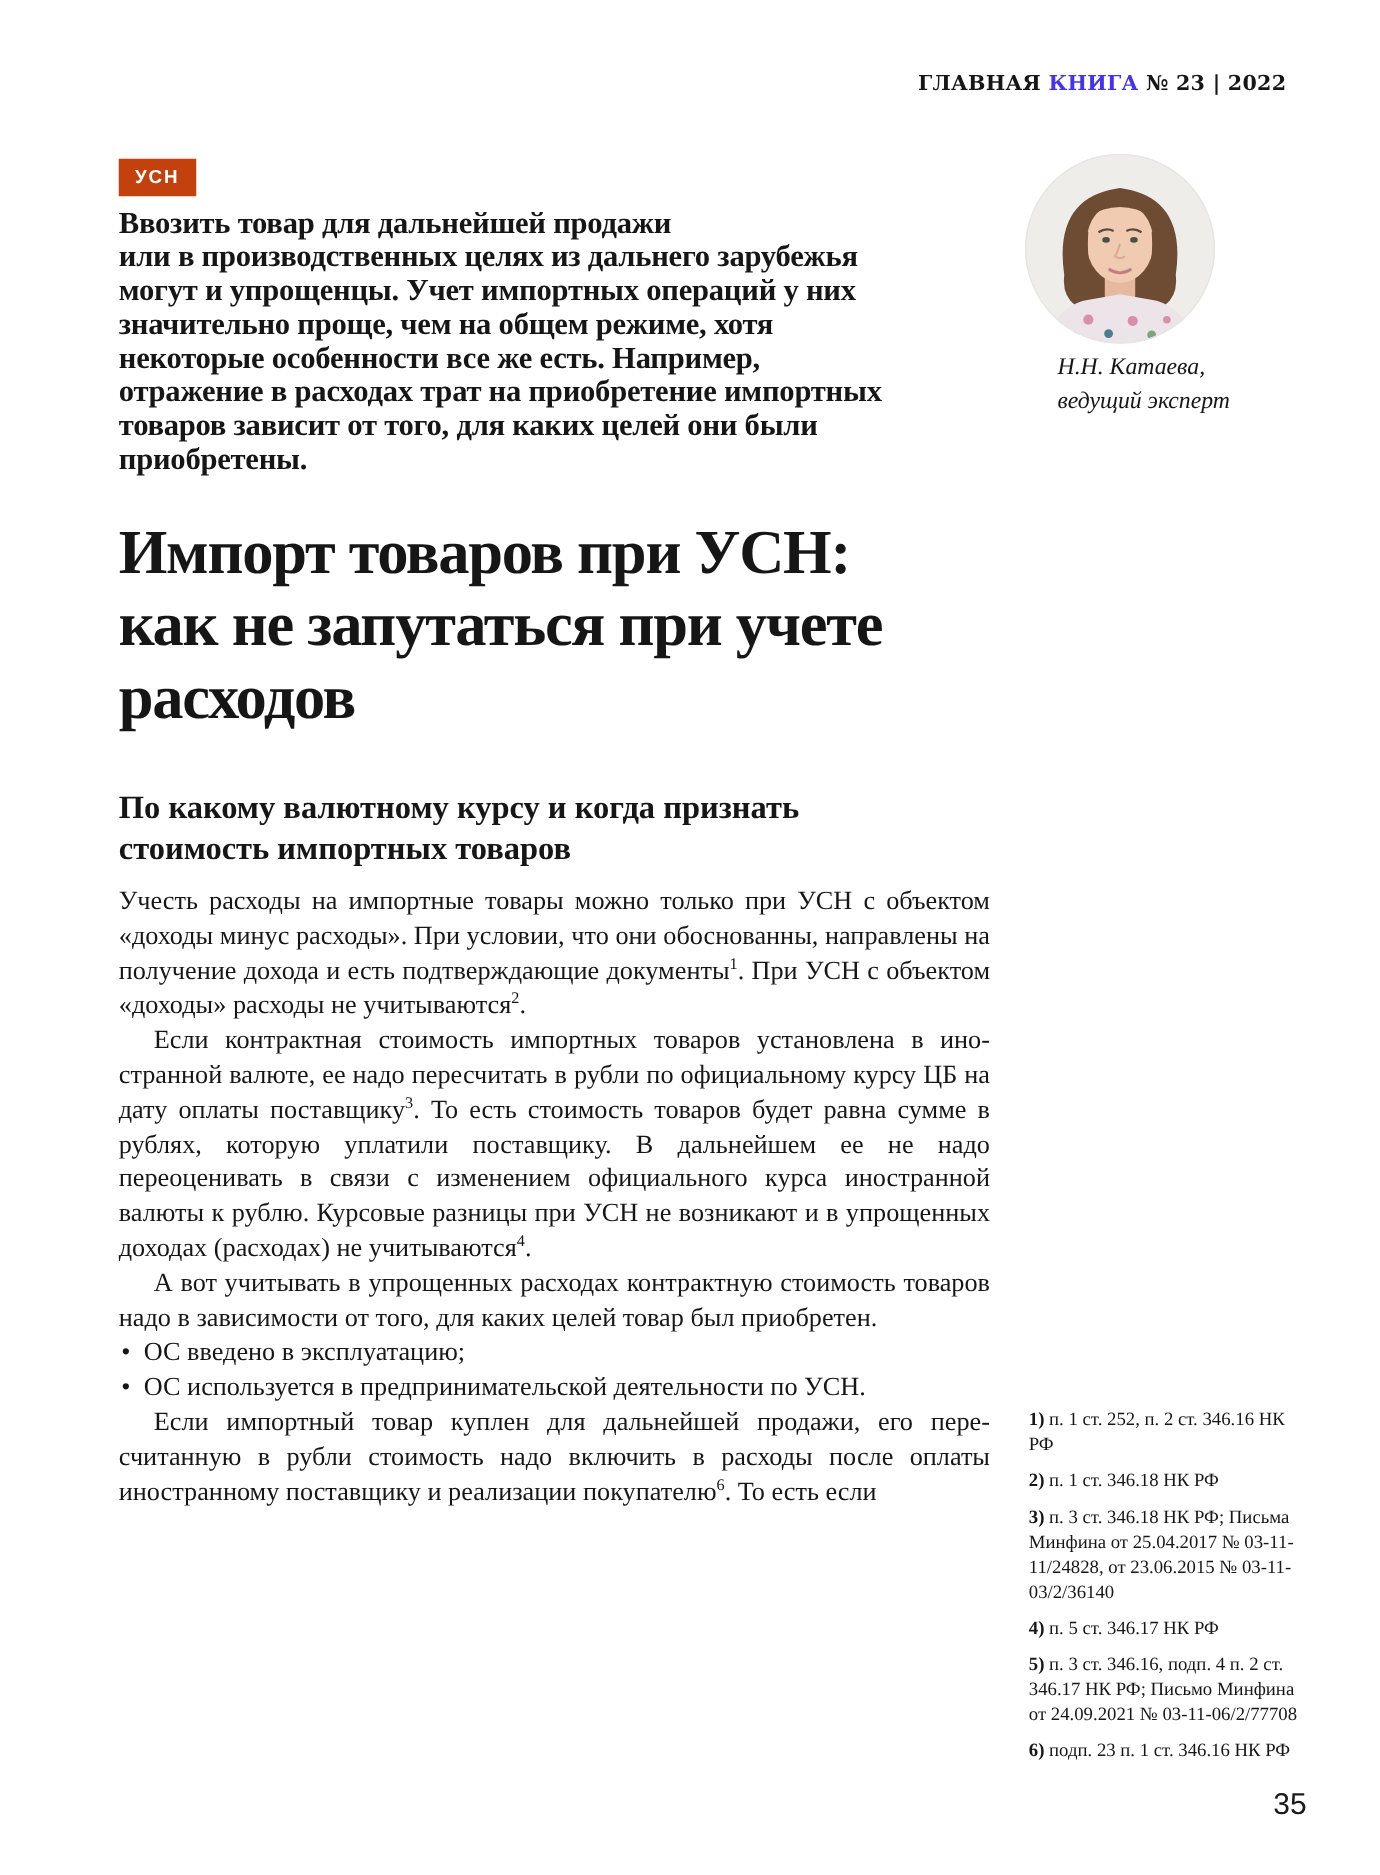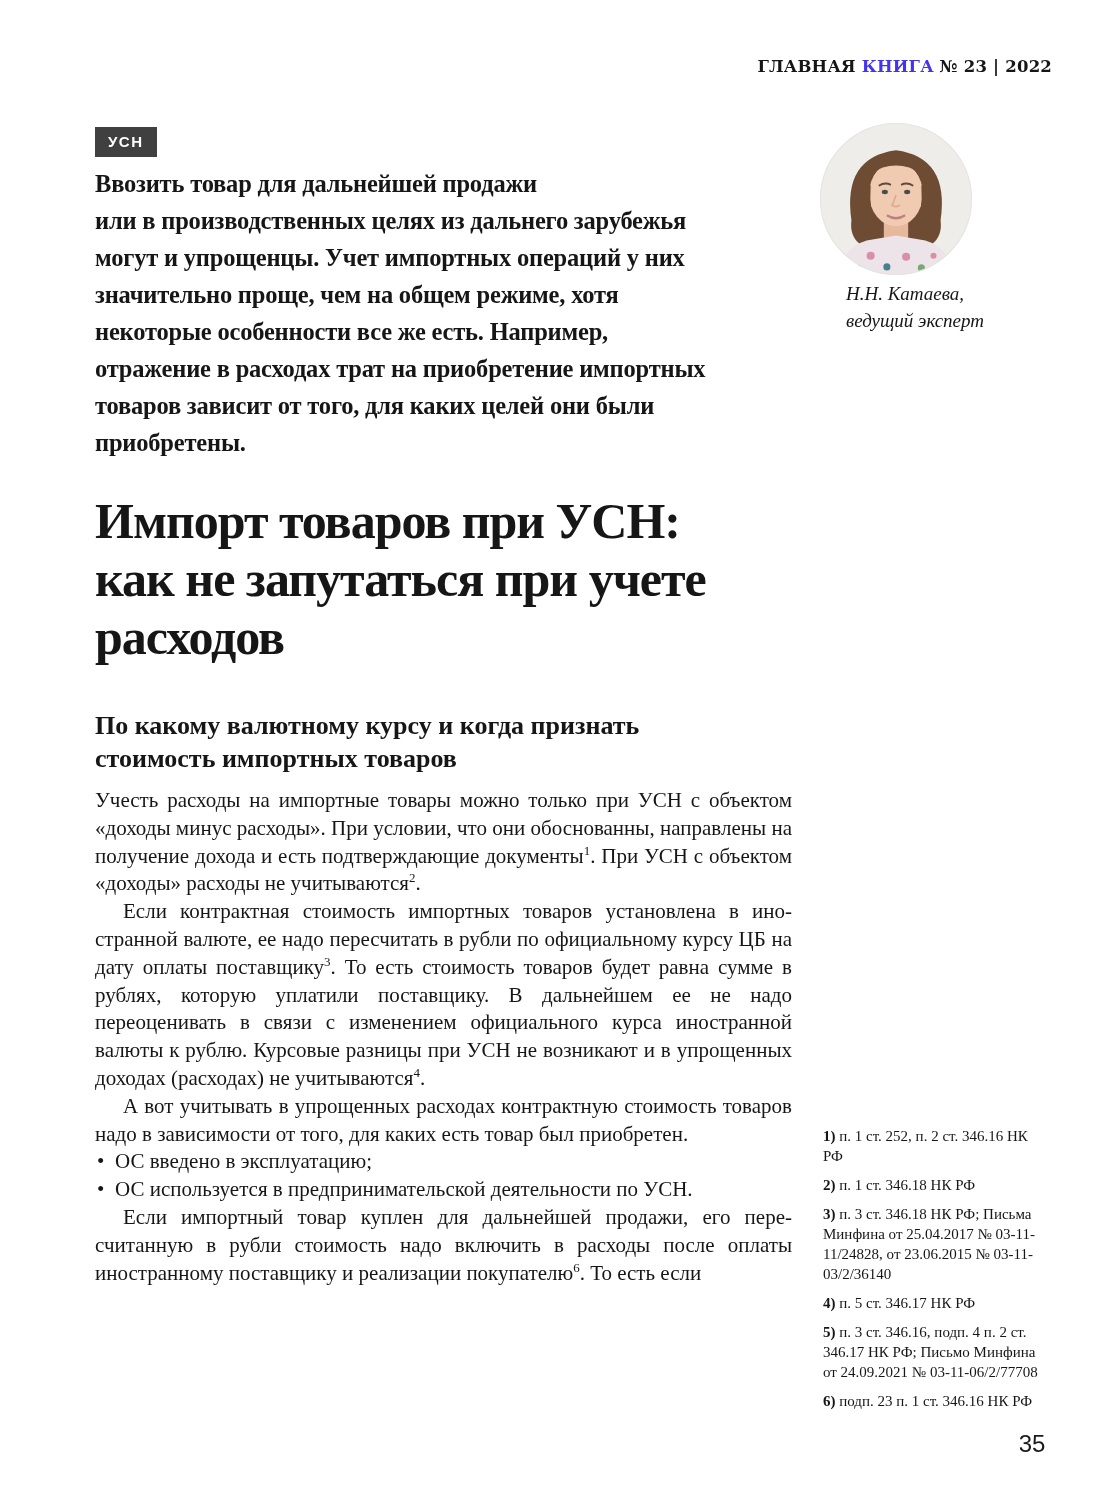--- a/index.html
+++ b/index.html
@@ -4,36 +4,36 @@
 <style>
   html,body{margin:0;padding:0;}
   body{
     width:1104px;height:1500px;position:relative;background:#ffffff;
     font-family:"Liberation Serif", serif;color:#161616;overflow:hidden;
   }
   .page{position:absolute;inset:0;}
 
   
   .header{
-    position:absolute;top:57px;right:52px;
+    position:absolute;top:57px;right:75px;
     font-family:"DejaVu Serif", serif;font-weight:bold;font-size:16.5px;
     letter-spacing:.2px;white-space:nowrap;
   }
 
   
   .main{position:absolute;left:95px;top:127px;width:697px;}
 
   .kicker{
     display:inline-block;color:#fff;
     font-family:"Liberation Sans", sans-serif;font-weight:bold;font-size:15px;
     letter-spacing:1.5px;padding:5px 13px 5px 13px;line-height:20px;
   }
 
   .lede{
-    margin-top:8px;font-weight:bold;font-size:24.5px;line-height:37px;
+    margin-top:8px;font-weight:bold;font-size:24.5px;line-height:27px;
     letter-spacing:-.2px;white-space:pre-line;
   }
 
   .title{
     margin-top:31px;font-weight:bold;font-size:50px;line-height:58px;
     letter-spacing:-1px;white-space:pre-line;
   }
 
   .section-heading{
     margin-top:43px;font-weight:bold;font-size:26px;line-height:33px;
@@ -70,38 +70,38 @@
 
 <div class="page">
 
   <div class="header">
     <span>ГЛАВНАЯ</span>
     <span style="color: rgb(68, 51, 238);">КНИГА</span>
     <span>№ 23 | 2022</span>
   </div>
 
   <div class="main">
-    <span class="kicker" style="background-color: #404040;">УСН</span>
+    <span class="kicker" style="background-color: #c2410c;">УСН</span>
     <div class="lede">Ввозить товар для дальнейшей продажи
 или в производственных целях из дальнего зарубежья
 могут и упрощенцы. Учет импортных операций у них
 значительно проще, чем на общем режиме, хотя
 некоторые особенности все же есть. Например,
 отражение в расходах трат на приобретение импортных
 товаров зависит от того, для каких целей они были
 приобретены.</div>
     <h1 class="title" style="margin-bottom:16px;">Импорт товаров при УСН:
 как не запутаться при учете
 расходов</h1>
     <h2 class="section-heading" style="margin-bottom:0;">По какому валютному курсу и когда признать
 стоимость импортных товаров</h2>
     <div class="body">
         <p class="plain">Учесть расходы на импортные товары можно только при УСН с объ­ектом «доходы минус расходы». При условии, что они обоснованны, направлены на получение дохода и есть подтверждающие докумен­ты<sup>1</sup>. При УСН с объектом «доходы» расходы не учитываются<sup>2</sup>.</p>
         <p class="indent">Если контрактная стоимость импортных товаров установлена в ино­странной валюте, ее надо пересчитать в рубли по официальному курсу ЦБ на дату оплаты поставщику<sup>3</sup>. То есть стоимость товаров будет рав­на сумме в рублях, которую уплатили поставщику. В дальнейшем ее не надо переоценивать в связи с изменением официального кур­са иностранной валюты к рублю. Курсовые разницы при УСН не воз­никают и в упрощенных доходах (расходах) не учитываются<sup>4</sup>.</p>
-        <p class="indent">А вот учитывать в упрощенных расходах контрактную стоимость товаров надо в зависимости от того, для каких есть товар был при­обретен.</p>
+        <p class="indent">А вот учитывать в упрощенных расходах контрактную стоимость товаров надо в зависимости от того, для каких целей товар был при­обретен.</p>
         <p class="bullet">ОС введено в эксплуатацию;</p>
         <p class="bullet">ОС используется в предпринимательской деятельности по УСН.</p>
         <p class="indent">Если импортный товар куплен для дальнейшей продажи, его пере­считанную в рубли стоимость надо включить в расходы после оплаты иностранному поставщику и реализации покупателю<sup>6</sup>. То есть если</p>
       </div>
   </div>
 
   <div class="portrait">
     <svg width="152" height="152" viewBox="0 0 150 150">
       <defs>
           <clipPath id="pc">

